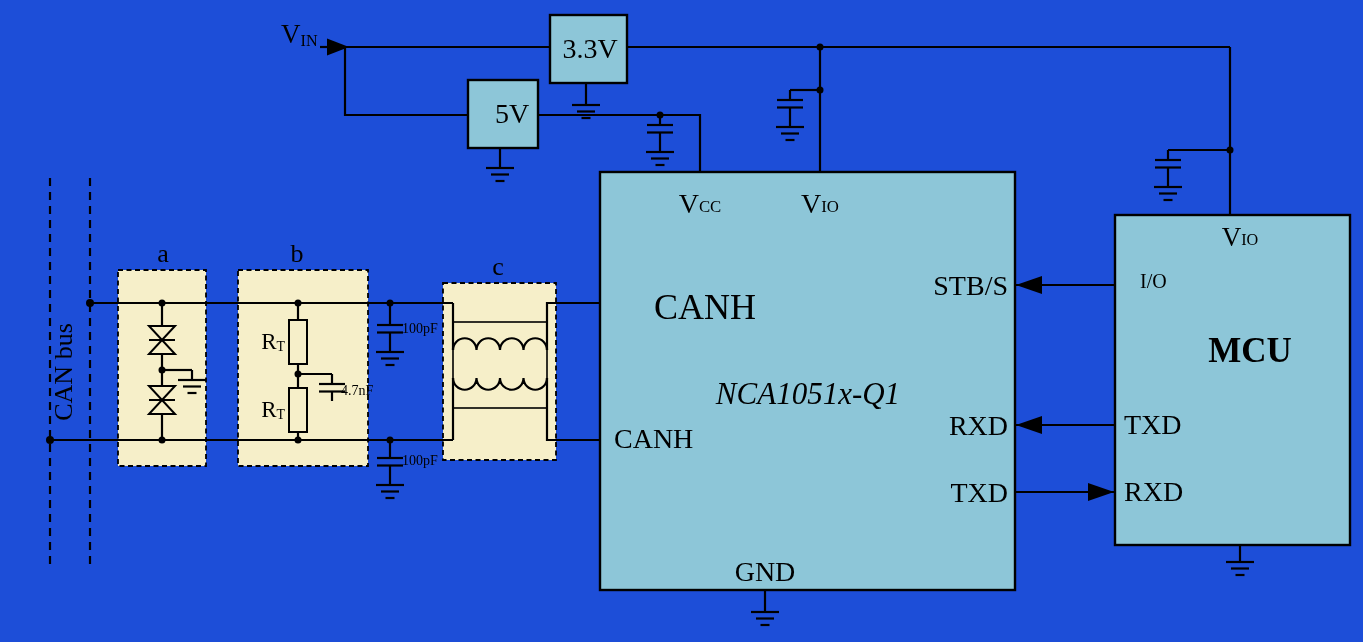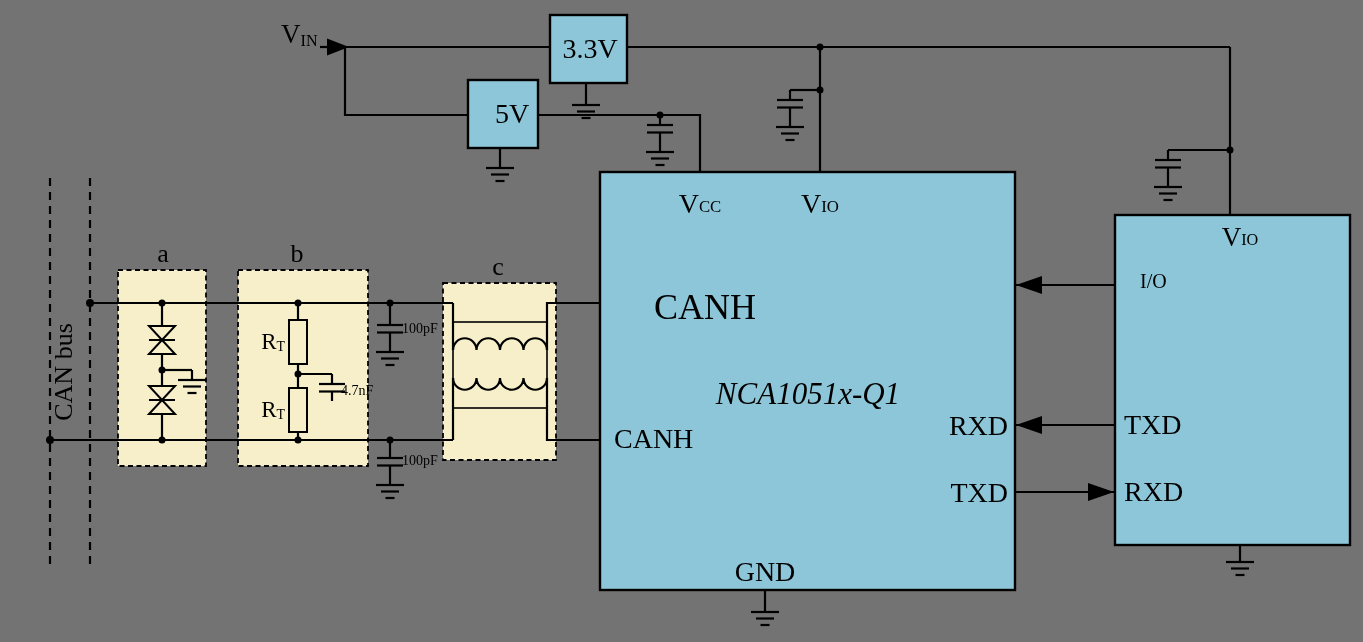--- a/index.html
+++ b/index.html
@@ -1,18 +1,18 @@
 <!DOCTYPE html>
 <html><head>
 <meta charset="utf-8">
 <style>
   * { margin:0; padding:0; box-sizing:border-box; }
   html,body { background:#ffffff; }
   #canvas {
-    position:relative; width:1363px; height:642px; background:#737373;
+    position:relative; width:1363px; height:642px; background:#1d4ed8;
     font-family:"Liberation Serif", serif; color:#000; overflow:hidden;
   }
   #wires { position:absolute; left:0; top:0; }
   .lbl { position:absolute; white-space:nowrap; line-height:1.12; color:#000; }
   .cx  { display:flex; align-items:center; justify-content:center; text-align:center; }
   .rgt { text-align:right; }
   sub { font-size:0.60em; vertical-align:baseline; position:relative; top:0.18em; }
   .rot { transform:rotate(-90deg); transform-origin:center center; }
   .bold { font-weight:bold; }
 </style>
@@ -167,25 +167,27 @@
       <span>V</span>
       <sub>CC</sub>
     </div>
   <div class="lbl cx" style="left:788px; top:188px; width:64px; height:32px; font-size:28px;">
       <span>V</span>
       <sub>IO</sub>
     </div>
   <span class="lbl" style="left:614px; top:287px; font-size:36px;margin-left:40px;">CANH</span>
   <span class="lbl" style="left:614px; top:423px; font-size:28px;">CANH</span>
   <div class="lbl cx" style="left:640px; top:375px; width:336px; height:38px; font-size:31px;font-style:italic;">NCA1051x-Q1</div>
+  <div class="lbl rgt" style="left:875px; top:270px; width:133px; font-size:28px;">STB/S</div>
   <div class="lbl rgt" style="left:875px; top:410px; width:133px; font-size:28px;">RXD</div>
   <div class="lbl rgt" style="left:875px; top:477px; width:133px; font-size:28px;">TXD</div>
   <div class="lbl cx" style="left:713px; top:556px; width:104px; height:32px; font-size:28px;">GND</div>
 
   <div class="lbl cx" style="left:1203px; top:221px; width:74px; height:32px; font-size:27px;">
       <span>V</span>
       <sub>IO</sub>
     </div>
   <span class="lbl" style="left:1140px; top:270px; font-size:20px;">I/O</span>
+  <div class="lbl cx bold" style="left:1150px; top:330px; width:200px; height:42px; font-size:35px;">MCU</div>
   <span class="lbl" style="left:1124px; top:409px; font-size:28px;">TXD</span>
   <span class="lbl" style="left:1124px; top:476px; font-size:28px;">RXD</span>
 
 </div>
 
 </body></html>

